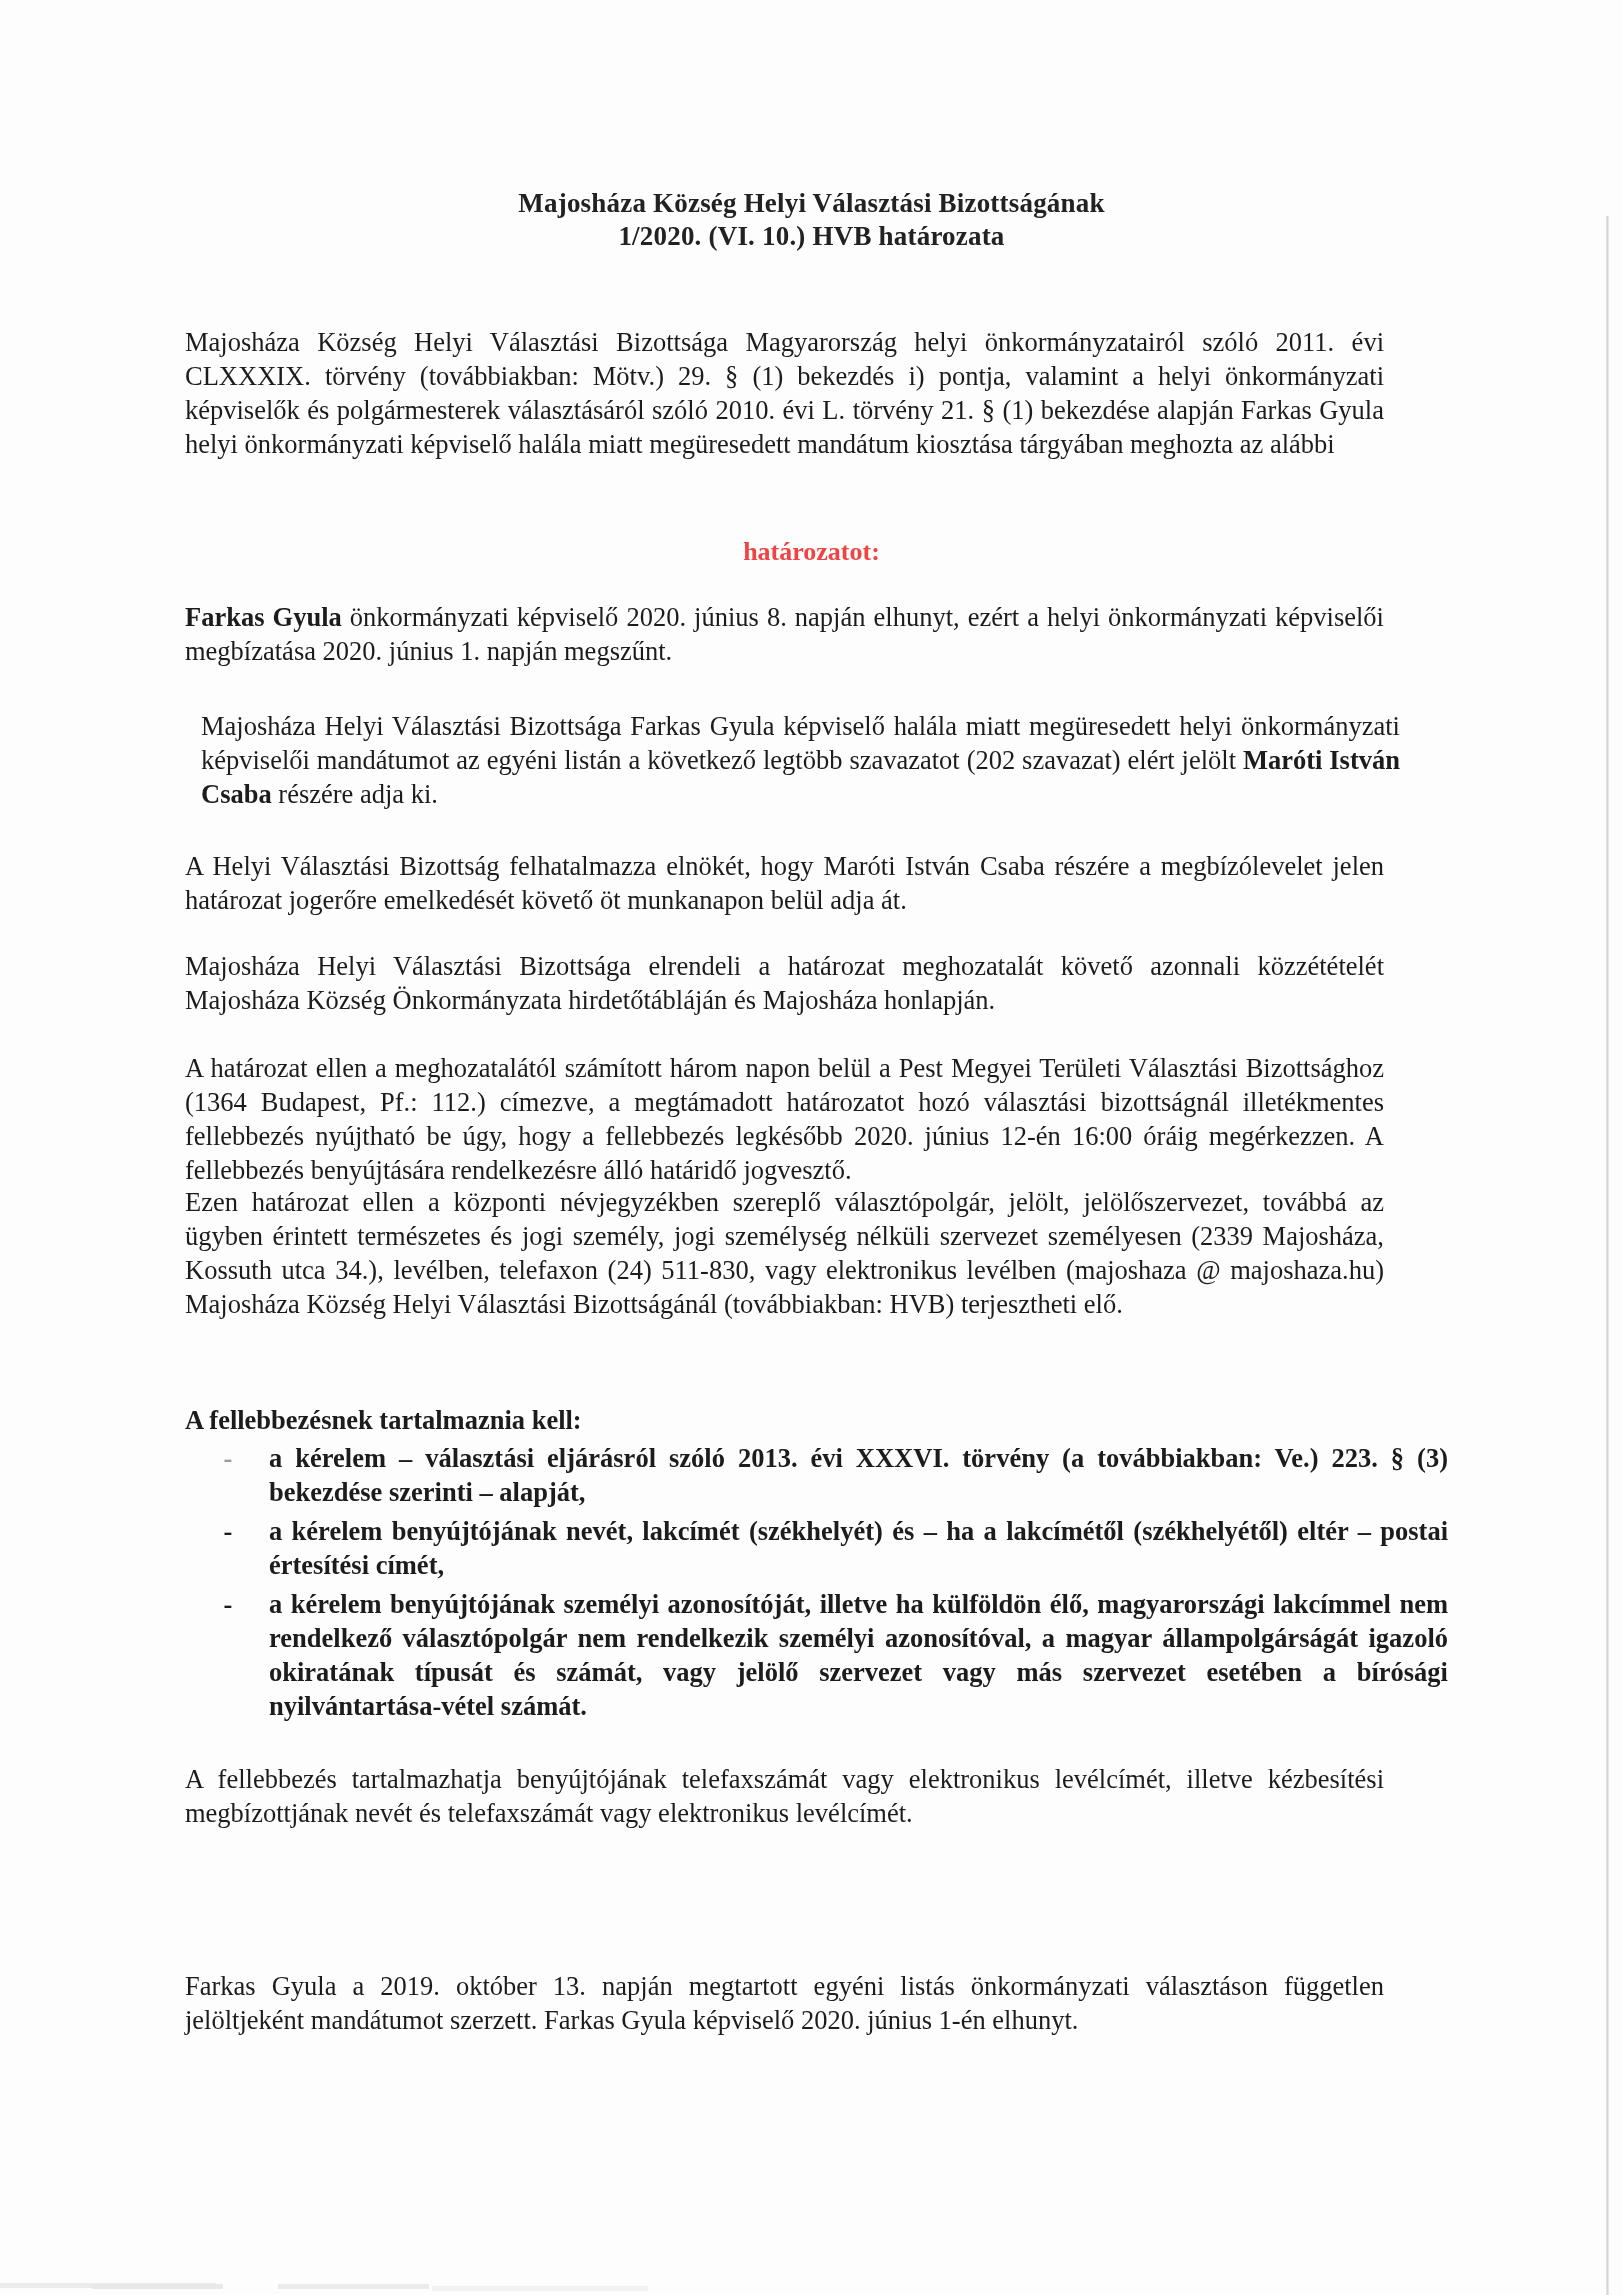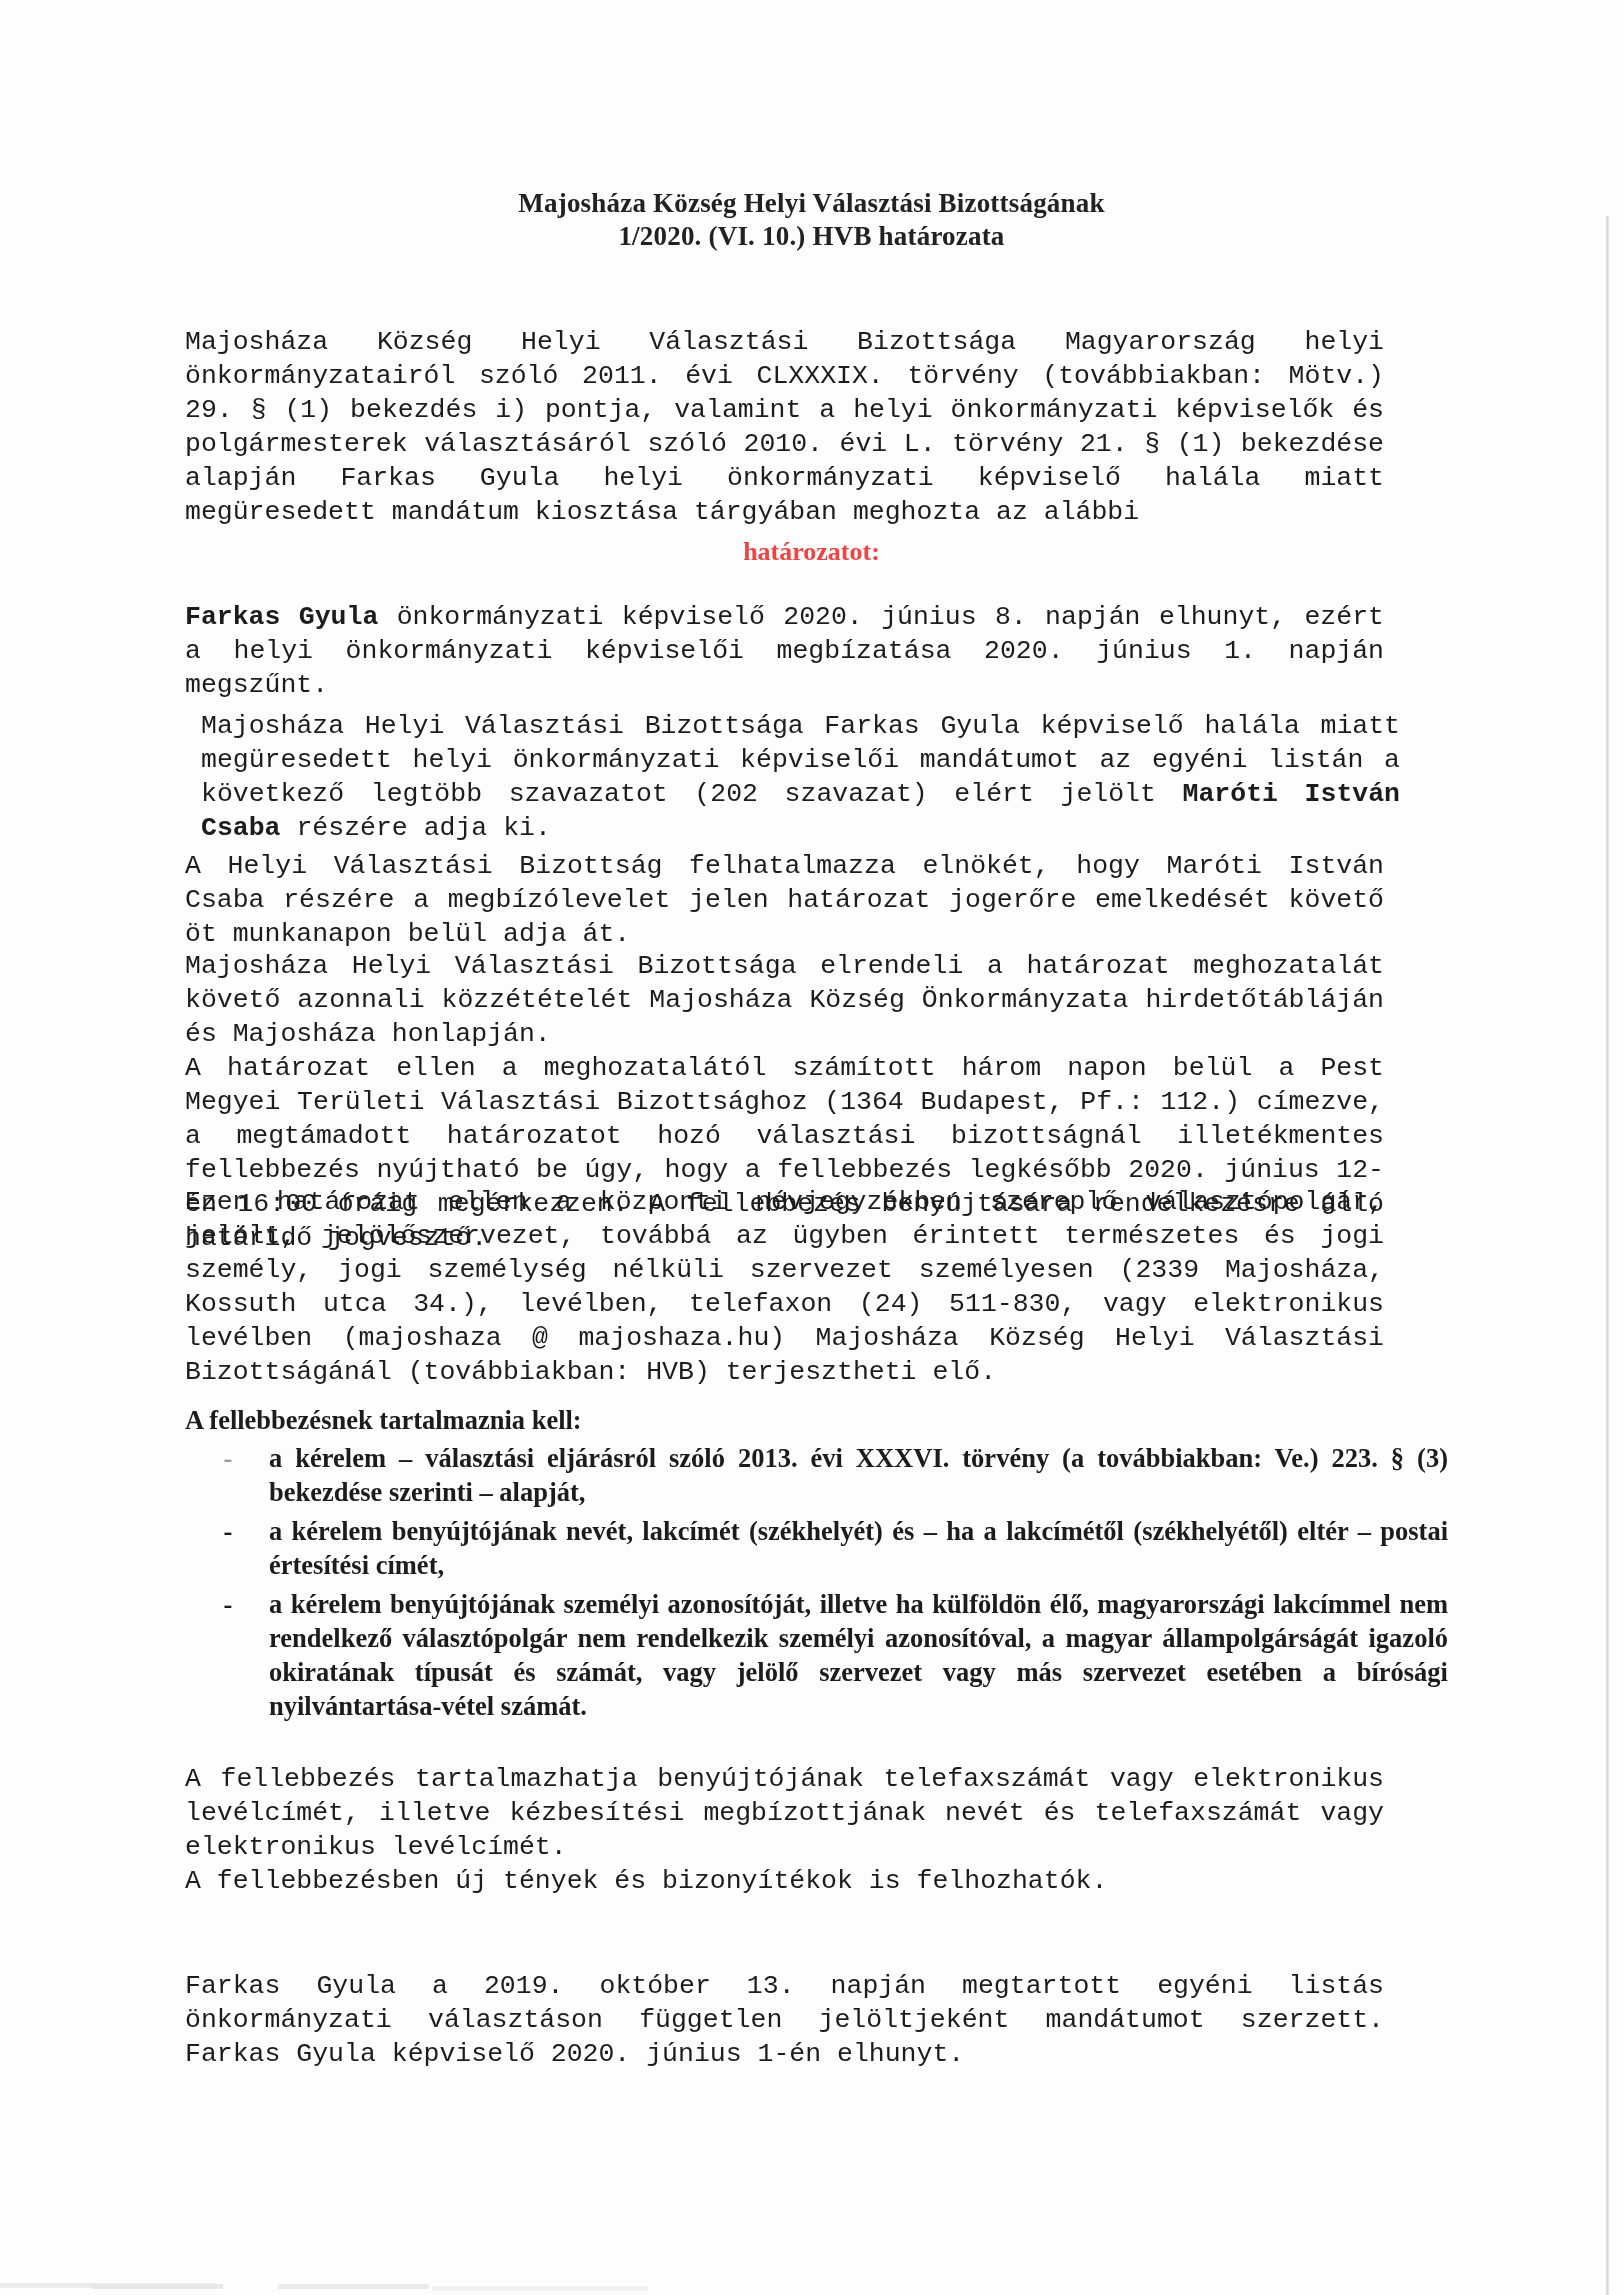--- a/index.html
+++ b/index.html
@@ -12,21 +12,21 @@
   }
   .title {
     position: absolute; left: 0; width: 1623px; text-align: center;
     font-weight: bold; font-size: 27px; line-height: 34px; letter-spacing: 0.2px;
     color: #222;
   }
   .title.t1 { top: 186px; }
   .title.t2 { top: 219px; }
   .body-block {
     position: absolute; left: 185px; width: 1199px;
-    font-size: 26.5px; line-height: 34px; text-align: justify; font-family: Liberation Mono, monospace;
+    font-size: 26.5px; line-height: 34px; text-align: justify;
   }
   .body-block p { margin: 0; }
   .last-left { text-align-last: left; }
   .heading {
     position: absolute; left: 0; width: 1623px; text-align: center;
     font-weight: bold; font-size: 26px; line-height: 33px; color: #ef4444;
   }
   b { font-weight: bold; }
   .list { position: absolute; left: 185px; width: 1263px; font-size: 26.5px; line-height: 34px; }
   .list .intro { margin: 0; }
@@ -95,21 +95,20 @@
       <span style="display:block; text-align-last:left;">a kérelem benyújtójának nevét, lakcímét (székhelyét) és – ha a lakcímétől (székhelyétől) eltér – postai értesítési címét,</span>
     </p>
     <p class="item" style="margin-top:5.2px;">
       <span class="dash">-</span>
       <span style="display:block; text-align-last:left;">a kérelem benyújtójának személyi azonosítóját, illetve ha külföldön élő, magyarországi lakcímmel nem rendelkező választópolgár nem rendelkezik személyi azonosítóval, a magyar állampolgárságát igazoló okiratának típusát és számát, vagy jelölő szervezet vagy más szervezet esetében a bírósági nyilvántartása-vétel számát.</span>
     </p>
   </div>
 
   <div class="body-block" style="top:1762px;">
     <p class="last-left">A fellebbezés tartalmazhatja benyújtójának telefaxszámát vagy elektronikus levélcímét, illetve kézbesítési megbízottjának nevét és telefaxszámát vagy elektronikus levélcímét.</p>
-    <p class="last-left">A fellebbezésben új tények és bizonyítékok is felhozhatók.</p>
   </div>
 
 
   <div class="body-block" style="top:1969px;">
     <p class="last-left">Farkas Gyula a 2019. október 13. napján megtartott egyéni listás önkormányzati választáson független jelöltjeként mandátumot szerzett. Farkas Gyula képviselő 2020. június 1-én elhunyt.</p>
   </div>
 
   <div class="scan-line-right"></div>
   <div class="scan-line-bottom"></div>
   <div class="scan-line-bottom b2"></div>

